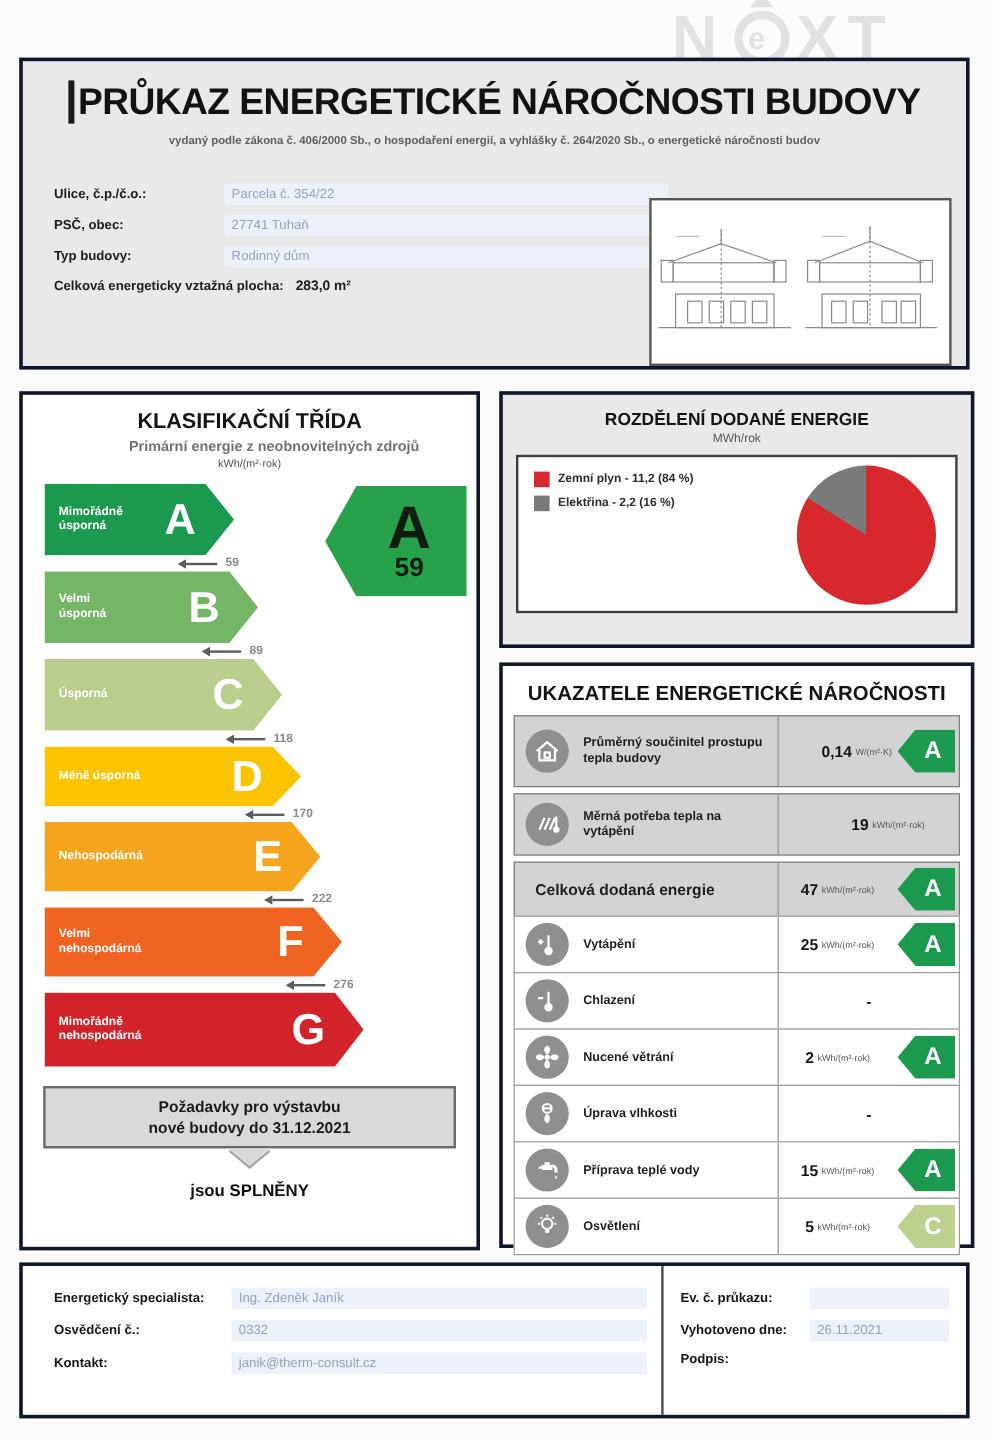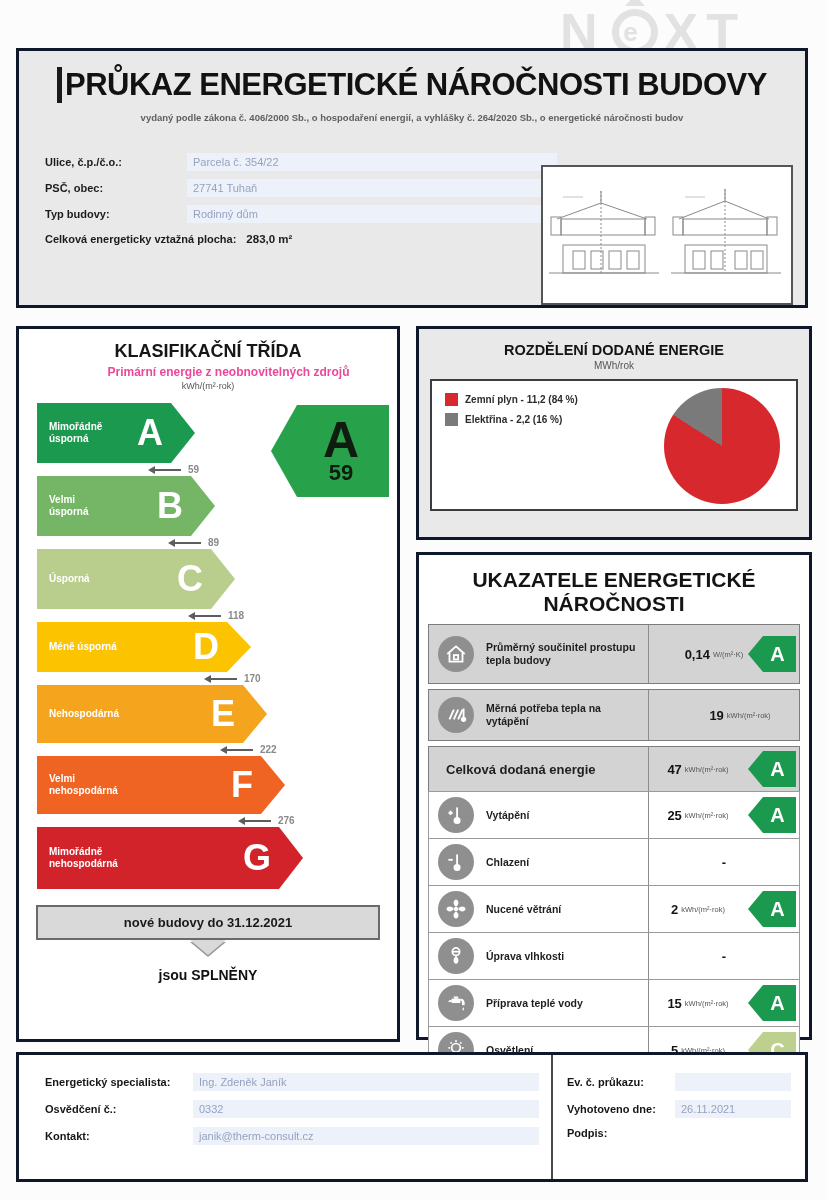--- a/index.html
+++ b/index.html
@@ -32,21 +32,21 @@
   .info-area-label { font-size:11px; font-weight:bold; color:#1c1c1c; }
   .info-area-value { font-size:11.5px; font-weight:bold; color:#1c1c1c; margin-left:10px; }
 
   .building-box { position:absolute; right:12px; top:114px; width:252px; height:140px;
     background:#fff; border:2px solid #555; }
   .building-box svg { width:100%; height:100%; }
 
   
   .class-panel { left:16px; top:326px; width:384px; height:716px; }
   .cp-title { text-align:center; font-size:18px; font-weight:bold; color:#161616; margin-top:12px; }
-  .cp-sub { text-align:center; font-size:12px; font-weight:bold; color:#ec4899; margin-top:3px;padding-left:41px; }
+  .cp-sub { text-align:center; font-size:12px; font-weight:bold; color:#737373; margin-top:3px;padding-left:41px; }
   .cp-unit { text-align:center; font-size:9px; color:#555; margin-top:2px; }
 
   .scale { position:relative; margin:12px 0 0 18px; }
   .arrow { position:relative; color:#fff;
     clip-path:polygon(0 0, calc(100% - 24px) 0, 100% 50%, calc(100% - 24px) 100%, 0 100%); }
   .arrow-label { position:absolute; left:12px; top:50%; transform:translateY(-50%);
     font-size:10px; font-weight:bold; line-height:12px; color:#fff; }
   .arrow-letter { position:absolute; right:32px; top:50%; transform:translateY(-50%);
     font-size:36px; font-weight:bold; color:#fff; }
   .h60 { height:60px; } .h50 { height:50px; } .h58 { height:58px; } .h62 { height:62px; }
@@ -81,21 +81,21 @@
   .dist-unit { text-align:center; font-size:10px; color:#555; margin-top:2px; }
   .dist-box { position:relative; margin:8px 11px 0 11px; height:132px; background:#fff; border:2px solid #3d3d3d; }
   .legend { position:absolute; left:13px; top:12px; }
   .legend-row { display:flex; align-items:center; margin-bottom:7px; }
   .legend-swatch { width:13px; height:13px; margin-right:7px; flex:none; }
   .legend-text { font-size:10px; font-weight:bold; color:#2c2c2c; }
   .pie { position:absolute; right:16px; top:7px; width:116px; height:116px; border-radius:50%; }
 
   
   .ind-panel { left:416px; top:552px; width:396px; height:488px; }
-  .ind-title { text-align:center; font-size:21px; font-weight:bold; color:#141414; margin-top:13px; }
+  .ind-title { text-align:center; font-size:17px; font-weight:bold; color:#141414; margin-top:13px; }
   .ind-rows { margin:9px 9px 0 9px; }
   .ind-row { position:relative; display:flex; align-items:stretch; border:1px solid #9a9a9a;
     background:#fff; margin-top:-1px; }
   .ind-row.gray { background:#d3d3d3; border:1px solid #7c7c7c; }
   .ind-row.gap-after { margin-bottom:6px;gap:32px; }
   .ind-left { width:220px; flex:none; display:flex; align-items:center; border-right:1px solid #8d8d8d; padding:5px 4px 5px 9px; }
   .ind-icon { width:36px; height:36px; border-radius:50%; background:#8f8f8f; flex:none;
     display:flex; align-items:center; justify-content:center; }
   .ind-icon svg { width:26px; height:26px; }
   .ind-label { font-size:10.5px; font-weight:bold; color:#1e1e1e; line-height:13px; margin-left:12px; }
@@ -258,20 +258,21 @@
         <span class="marker-line m6"></span>
         <span class="marker-num">276</span>
       </div>
       <div class="arrow h62 w-g" style="background-color: rgb(210, 35, 43);">
         <span class="arrow-label lab-g">Mimořádně nehospodárná</span>
         <span class="arrow-letter">G</span>
       </div>
     </div>
 
     <div class="req-box">
+      <div>Požadavky pro výstavbu</div>
       <div>nové budovy do 31.12.2021</div>
     </div>
     <div class="req-chevron"></div>
     <div class="req-result">jsou SPLNĚNY</div>
   </div>
 
   <div class="panel dist-panel">
     <div class="dist-title">ROZDĚLENÍ DODANÉ ENERGIE</div>
     <div class="dist-unit">MWh/rok</div>
     <div class="dist-box">

